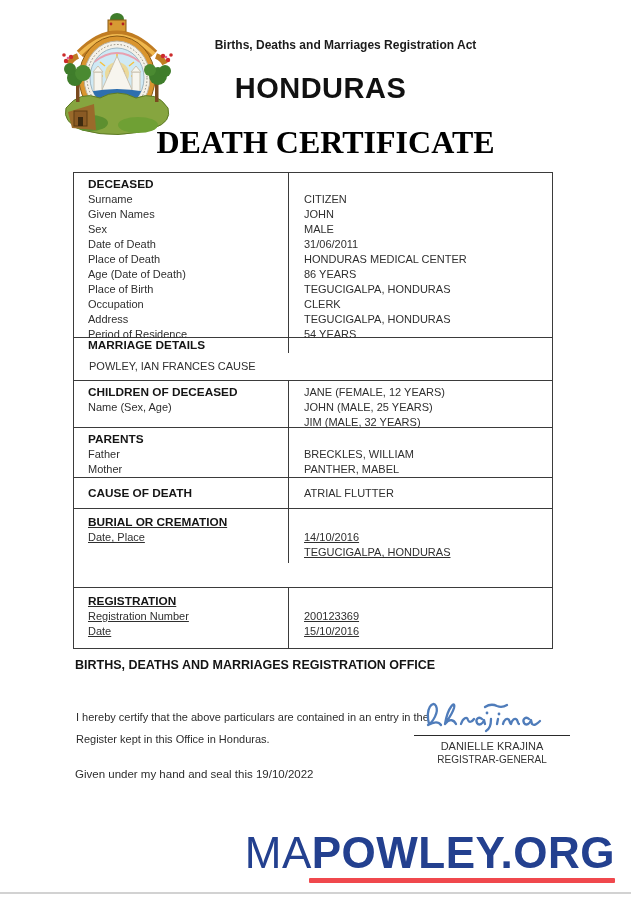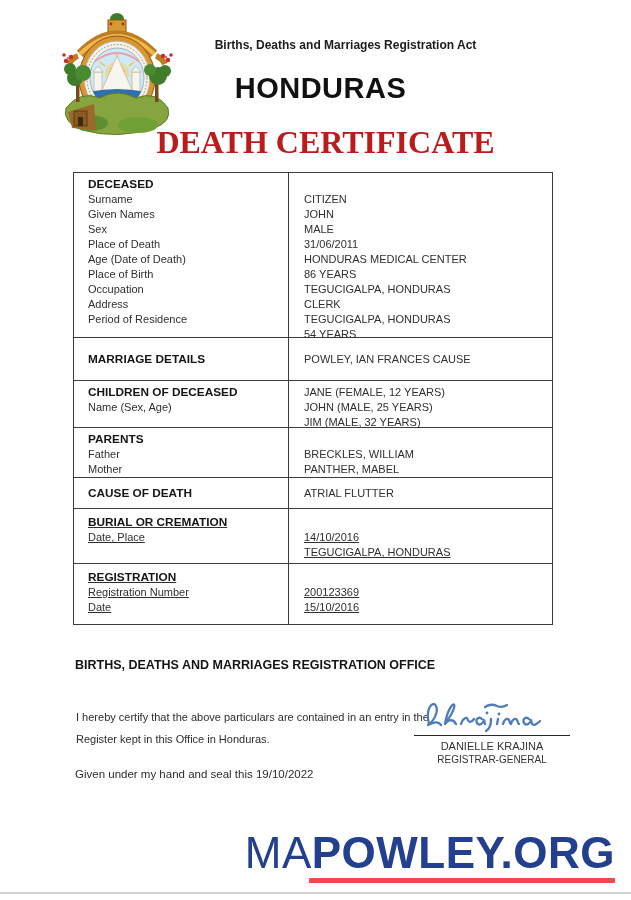--- a/index.html
+++ b/index.html
@@ -6,41 +6,41 @@
   .page{position:relative;width:631px;height:900px;background:#ffffff;overflow:hidden;
         font-family:"Liberation Sans", sans-serif;color:#2b2b2b;}
 
   
   .emblem{position:absolute;left:58px;top:12px;width:118px;height:128px;}
   .act-line{position:absolute;left:120px;right:60px;top:38px;text-align:center;
             font-size:12px;font-weight:bold;color:#1c1c1c;}
   .country{position:absolute;left:60px;right:50px;top:72px;text-align:center;
            font-size:29px;font-weight:bold;letter-spacing:.5px;color:#111;}
   .doc-title{position:absolute;left:40px;right:20px;top:124px;text-align:center;
-             font-family:"Liberation Serif", serif;font-size:32px;font-weight:bold;color:#b91c1c;}
+             font-family:"Liberation Serif", serif;font-size:32px;font-weight:bold;color:#000000;}
 
   
   .cert-table{position:absolute;left:73px;top:172px;width:480px;box-sizing:border-box;
               border:1.5px solid #3b3b3b;background:#fff;}
   .sec{display:flex;border-top:1px solid #3b3b3b;box-sizing:border-box;}
   .sec:first-child{border-top:none;}
   .cell{box-sizing:border-box;font-size:11px;line-height:15px;color:#2f2f2f;}
   .cell.left{width:215px;border-right:1px solid #3b3b3b;padding:4px 8px 0 14px;}
   .cell.right{flex:1;padding:4px 8px 0 15px;}
   .sec-title{font-size:11.8px;font-weight:bold;color:#151515;}
   .spacer{height:15px;}
   .sec-deceased{height:164px;}
-  .sec-marriage{height:43px;}
+  .sec-marriage{height:43px;flex-direction:column;}
   .sec-marriage .cell{display:flex;align-items:center;padding-top:0;}
   .sec-children{height:47px;}
   .sec-parents{height:50px;}
   .sec-cause{height:31px;}
   .sec-cause .cell{display:flex;align-items:center;padding-top:0;}
   .sec-burial{height:55px;padding-bottom:0;}
-  .sec-registration{height:61px;}
+  .sec-registration{height:61px;margin-top:24px;}
   .sec-burial .cell,.sec-registration .cell{padding-top:6px;text-decoration:underline;}
 
   
   .office-line{position:absolute;left:75px;top:658px;font-size:12.5px;font-weight:bold;color:#141414;}
   .certify{position:absolute;left:76px;top:706px;width:368px;font-size:11px;line-height:22px;color:#2d2d2d;}
   .seal-line{position:absolute;left:75px;top:768px;font-size:11.5px;color:#2d2d2d;}
   .sig-block{position:absolute;left:408px;top:694px;width:168px;text-align:center;}
   .sig-svg{display:block;margin:0 auto;width:142px;height:40px;}
   .sig-rule{border:none;border-top:1.5px solid #2a2a2a;margin:1px 6px 3px 6px;}
   .registrar-name{font-size:11px;color:#333;line-height:14px;}
@@ -141,20 +141,21 @@
   <div class="doc-title">DEATH CERTIFICATE</div>
 
   <div class="cert-table">
 
     <div class="sec sec-deceased">
       <div class="cell left">
         <div class="sec-title">DECEASED</div>
         <div>Surname</div>
         <div>Given Names</div>
         <div>Sex</div>
+        <div>Date of Death</div>
         <div>Place of Death</div>
         <div>Age (Date of Death)</div>
         <div>Place of Birth</div>
         <div>Occupation</div>
         <div>Address</div>
         <div>Period of Residence</div>
       </div>
       <div class="cell right">
         <div class="spacer"></div>
         <div>CITIZEN</div>

